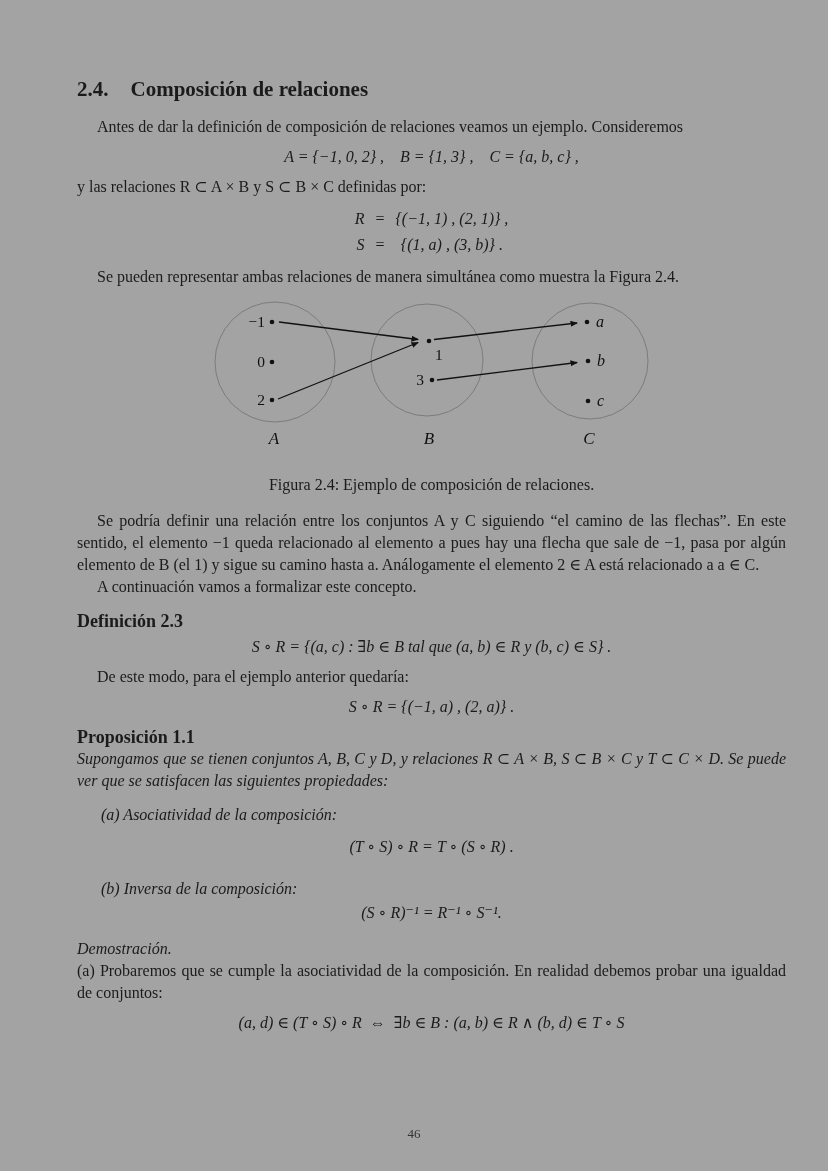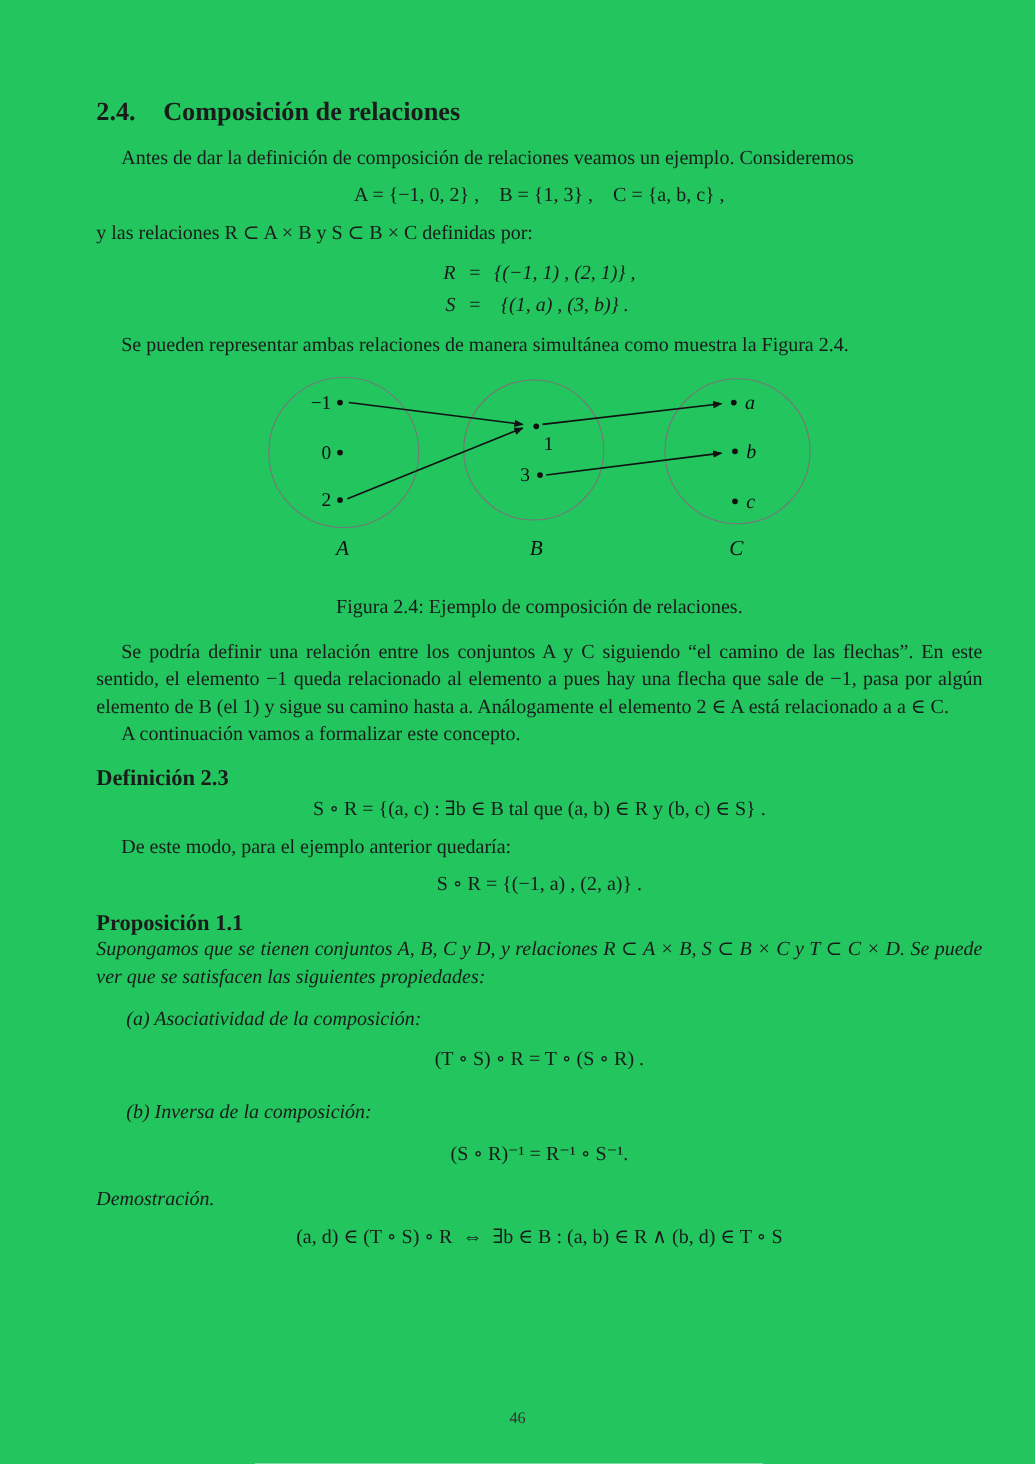--- a/index.html
+++ b/index.html
@@ -1,41 +1,41 @@
 <!DOCTYPE html>
 <html><head>
 <meta charset="utf-8">
 <style>
   html,body{margin:0;padding:0;background:#ffffff;}
   .page{
     position:relative;
     width:828px;height:1171px;
-    background:#22c55e;
+    background:#a3a3a3;
     color:#1b1b1b;
     font-family:"Liberation Serif","DejaVu Serif","DejaVu Sans",serif;
     overflow:hidden;
     box-sizing:border-box;
   }
   .content{padding:76px 42px 0 77px;}
   h1{
     margin:0;font-size:21px;line-height:26px;font-weight:bold;
     display:flex;align-items:baseline;
   }
   h1 .secnum{margin-right:22px;}
   h2{margin:0;font-size:18px;line-height:22px;font-weight:bold;}
   p{margin:0;font-size:16px;line-height:22px;text-align:justify;}
   .indent{text-indent:20px;}
   .it{font-style:italic;}
   .math{
-    text-align:center;font-size:16px;line-height:22px;
+    text-align:center;font-style:italic;font-size:16px;line-height:22px;
     font-family:"Liberation Serif","DejaVu Serif","DejaVu Sans",serif;
   }
   .mt14{margin-top:14px;} .mt8{margin-top:8px;} .mt6{margin-top:6px;}
   .mt16{margin-top:16px;} .mt12{margin-top:12px;} .mt4{margin-top:4px;}
-  .mt10{margin-top:10px;} .mt20{margin-top:20px;} .mt2{margin-top:12px;}
+  .mt10{margin-top:10px;} .mt20{margin-top:20px;} .mt2{margin-top:2px;}
   .eqnarray{display:table;margin:8px auto 0;border-collapse:collapse;}
   .eqrow{display:table-row;}
   .eqrow span{display:table-cell;font-style:italic;font-size:16px;line-height:26px;}
   .eq-lhs{text-align:right;}
   .eq-rel{padding:0 11px;font-style:normal !important;}
   .eq-rhs{text-align:center;}
   .figwrap{width:709px;}
   .caption{text-align:center;font-size:16px;line-height:22px;}
   .item{padding-left:24px;font-style:italic;}
   .pagenum{position:absolute;top:1126px;left:0;right:0;text-align:center;font-size:13px;color:#333;}
@@ -132,18 +132,19 @@
     <h2 class="mt8">Proposición 1.1</h2>
     <p class="it">Supongamos que se tienen conjuntos A, B, C y D, y relaciones R ⊂ A × B, S ⊂ B × C y T ⊂ C × D. Se puede ver que se satisfacen las siguientes propiedades:</p>
 
     <p class="item mt12">(a)  Asociatividad de la composición:</p>
     <div class="math mt10">(T ∘ S) ∘ R = T ∘ (S ∘ R) .</div>
 
     <p class="item mt20">(b)  Inversa de la composición:</p>
     <div class="math mt2">(S ∘ R)⁻¹ = R⁻¹ ∘ S⁻¹.</div>
 
     <p class="it mt14">Demostración.</p>
+    <p>(a) Probaremos que se cumple la asociatividad de la composición. En realidad debemos probar una igualdad de conjuntos:</p>
     <div class="math mt8">(a, d) ∈ (T ∘ S) ∘ R ⇔ ∃b ∈ B : (a, b) ∈ R ∧ (b, d) ∈ T ∘ S</div>
 
   </div>
 
   <div class="pagenum">46</div>
 </div>
 
 </body></html>

